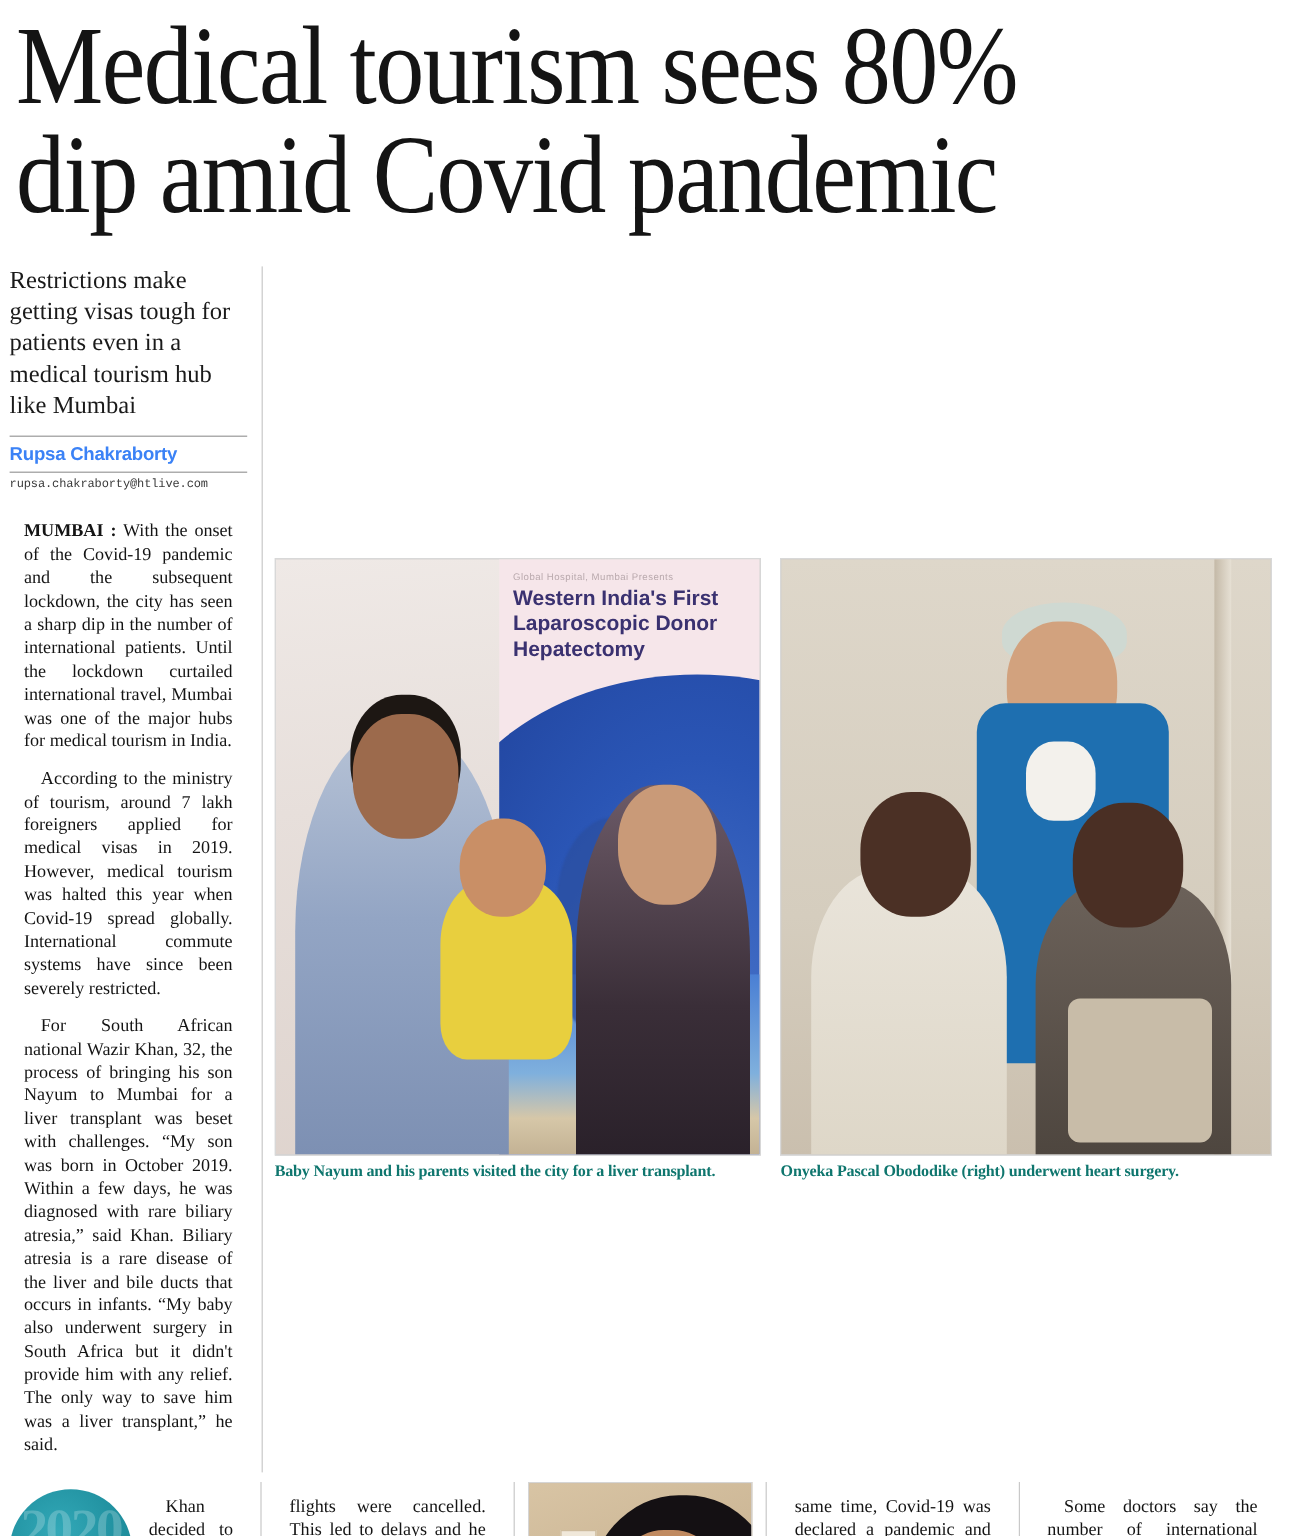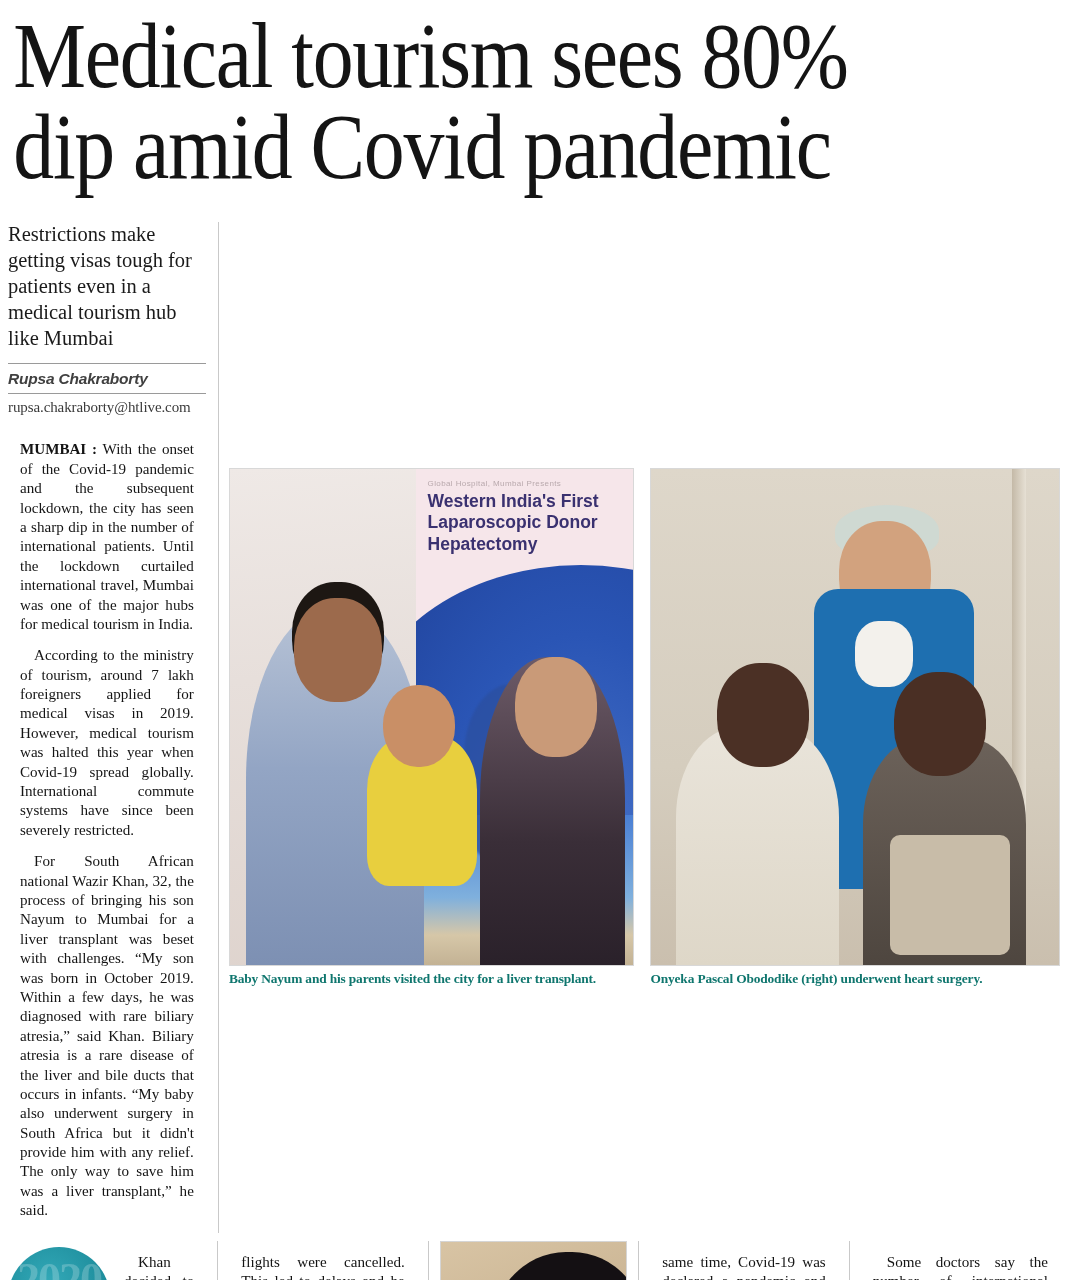--- a/index.html
+++ b/index.html
@@ -71,30 +71,29 @@
     margin-bottom: 12px;
   }
 
   .byline-rule-top { border-top: 1px solid #9a9a9a; }
 
   .byline-name {
     font-family: "Liberation Sans", sans-serif;
     font-weight: bold;
     font-size: 15.5px;
     padding: 6px 0 5px 0;
-    color: #404040;
+    color: #3b82f6;
     letter-spacing: -0.2px;
-    font-style: italic;
   }
 
   .byline-rule-bottom { border-top: 1px solid #9a9a9a; }
 
   .byline-email {
-    font-family: Liberation Serif, serif;
-    font-size: 15px;
+    font-family: Liberation Mono, monospace;
+    font-size: 10px;
     color: #3a3a3a;
     padding: 5px 0 12px 0;
     letter-spacing: -0.1px;
   }
 
   
   .body-text {
     font-family: "Liberation Serif", serif;
     font-size: 15.1px;
     line-height: 1.285;

